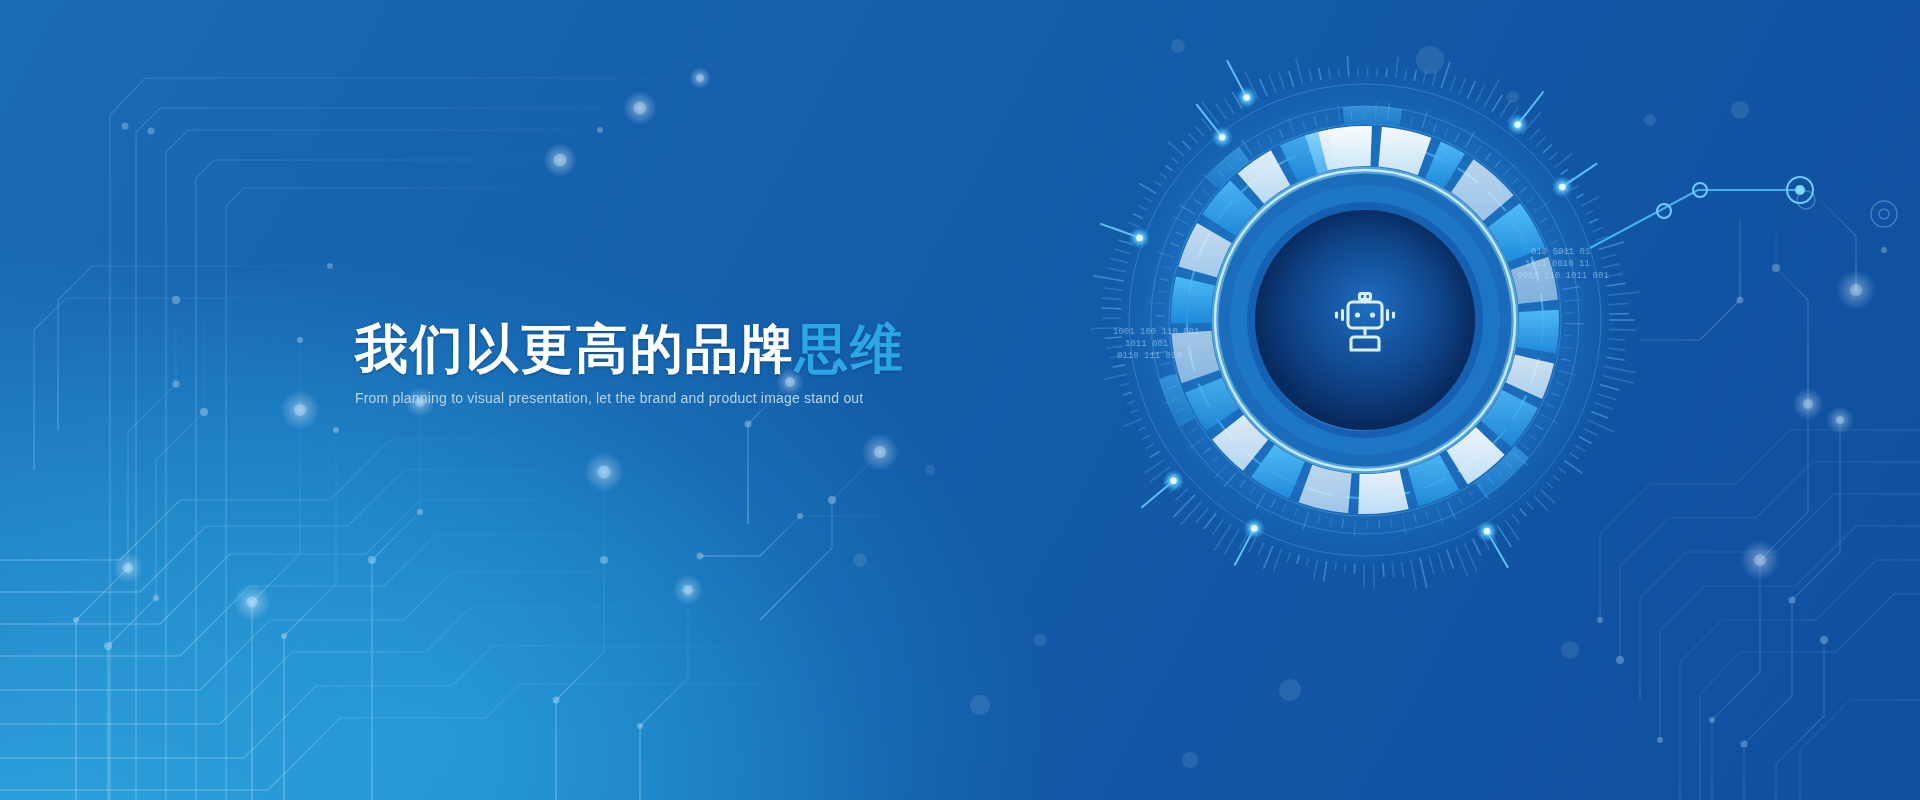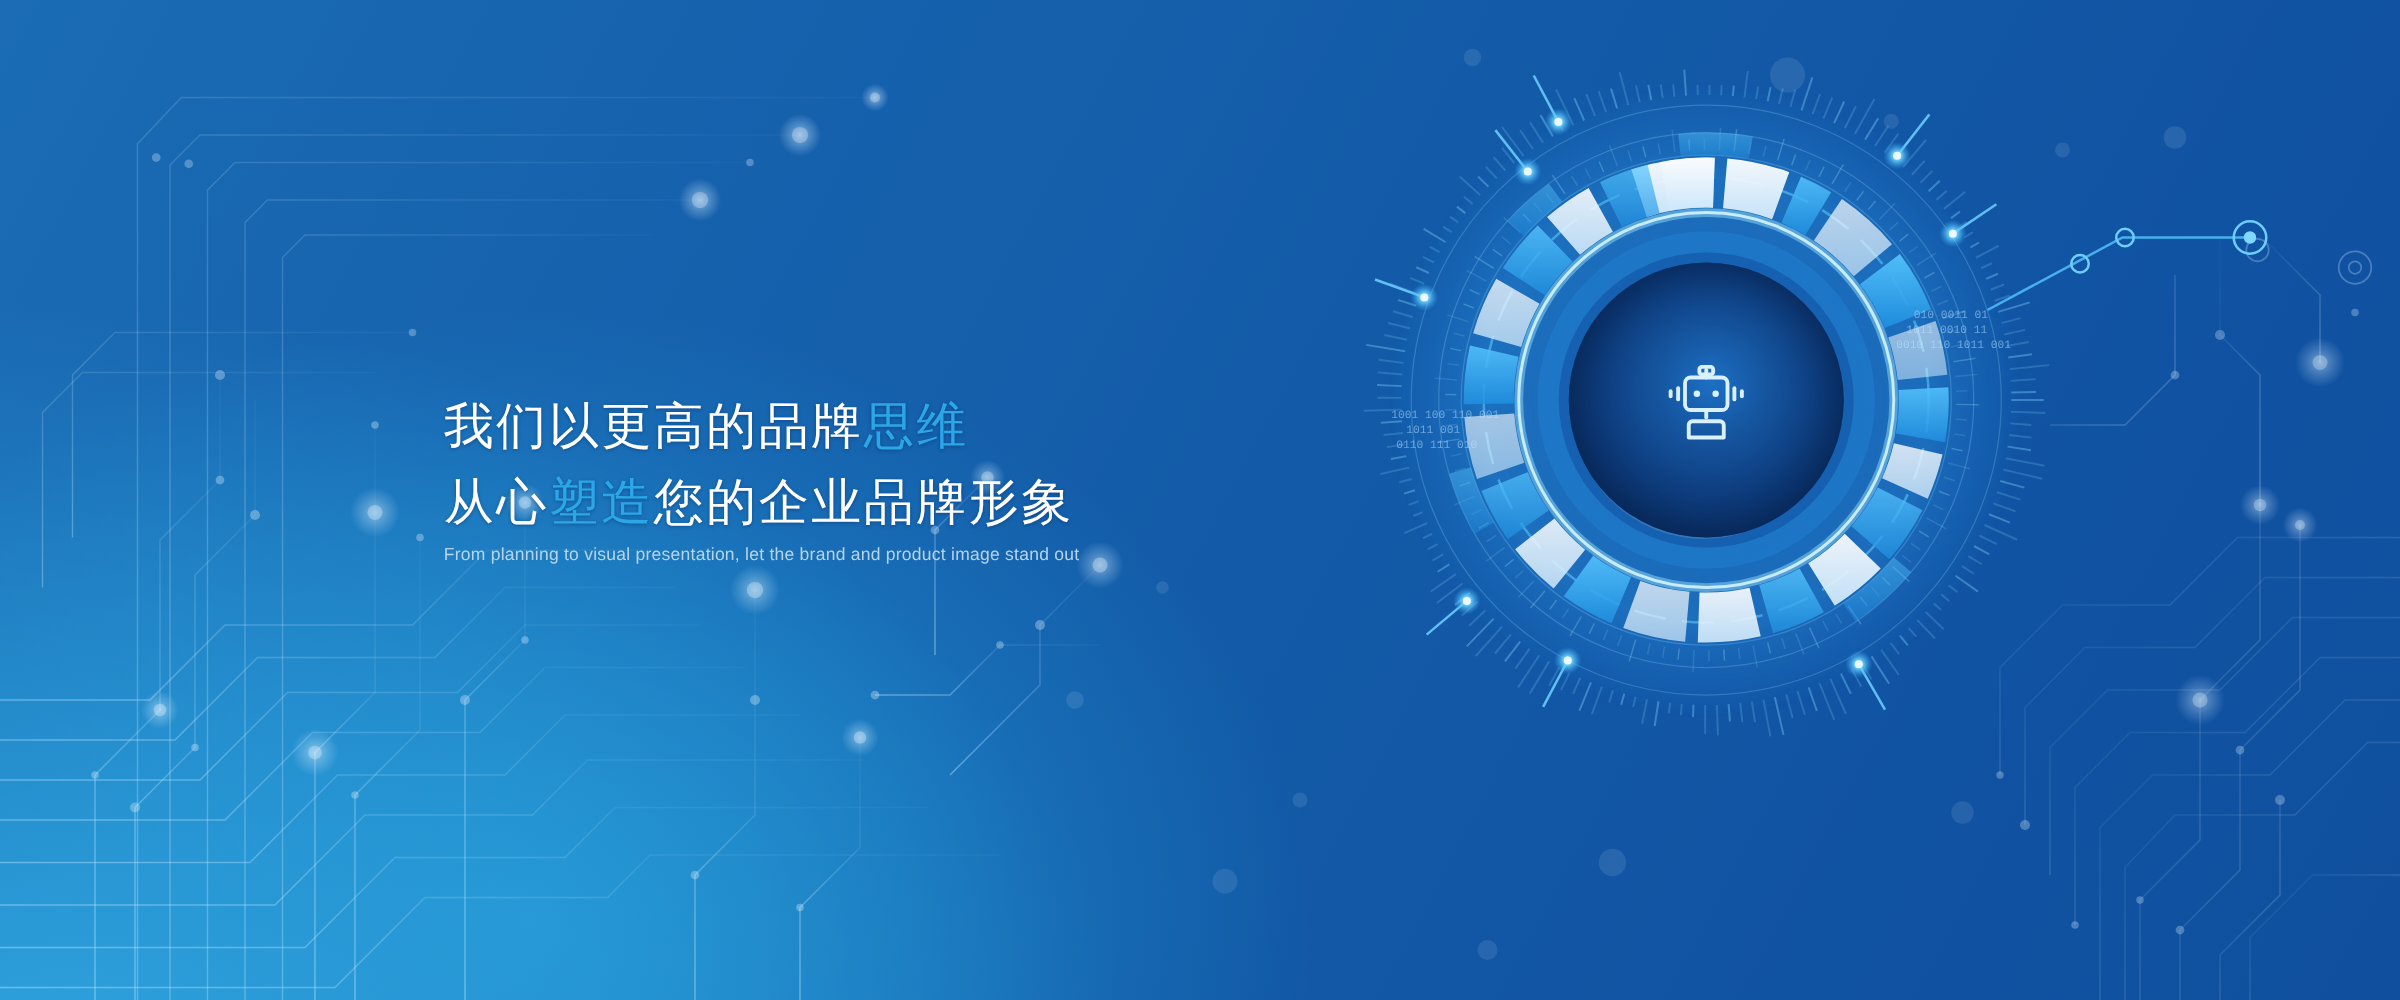--- a/index.html
+++ b/index.html
@@ -36,21 +36,21 @@
       #1d6fc4 0%, #15559f 26%, #0e3d7e 55%, #0a2f66 78%, #09295c 100%);
     box-shadow:inset 0 0 40px rgba(6,30,70,.85);
   }
 
   
   .robot{position:absolute;left:246px;top:252px;width:68px;height:60px;}
 
   
   #copy{position:absolute;left:355px;top:318px;width:760px;}
   .head-line{
-    font-size:40px;font-weight:normal;color:#ffffff;letter-spacing:2px;
+    font-size:53px;font-weight:bold;color:#ffffff;letter-spacing:2px;
     line-height:1.18;white-space:nowrap;
     text-shadow:0 1px 3px rgba(4,40,90,.45);
   }
   .head-line.second{margin-top:14px;}
   .hl{color:#2ba7e8;}
   .sub-cn{
     margin-top:28px;font-size:20px;font-weight:bold;color:#eaf4fd;letter-spacing:1px;
     white-space:nowrap;text-shadow:0 1px 2px rgba(4,40,90,.35);
   }
   .sub-en{
@@ -672,19 +672,16 @@
       <circle cx="1664" cy="211" r="7"></circle>
       <circle cx="1800" cy="190" r="13"></circle>
     </g>
     <circle cx="1800" cy="190" r="5" fill="#7fd8ff"></circle>
   </svg>
 
   <div id="copy">
     <div class="head-line">
       <span>我们以更高的品牌</span><span class="hl">思维</span>
     </div>
-    <div class="head-line second">
-      <span>从心</span><span class="hl">塑造</span><span>您的企业品牌形象</span>
-    </div>
     <div class="sub-en">From planning to visual presentation, let the brand and product image stand out</div>
   </div>
 
 </div>
 
 </body></html>

